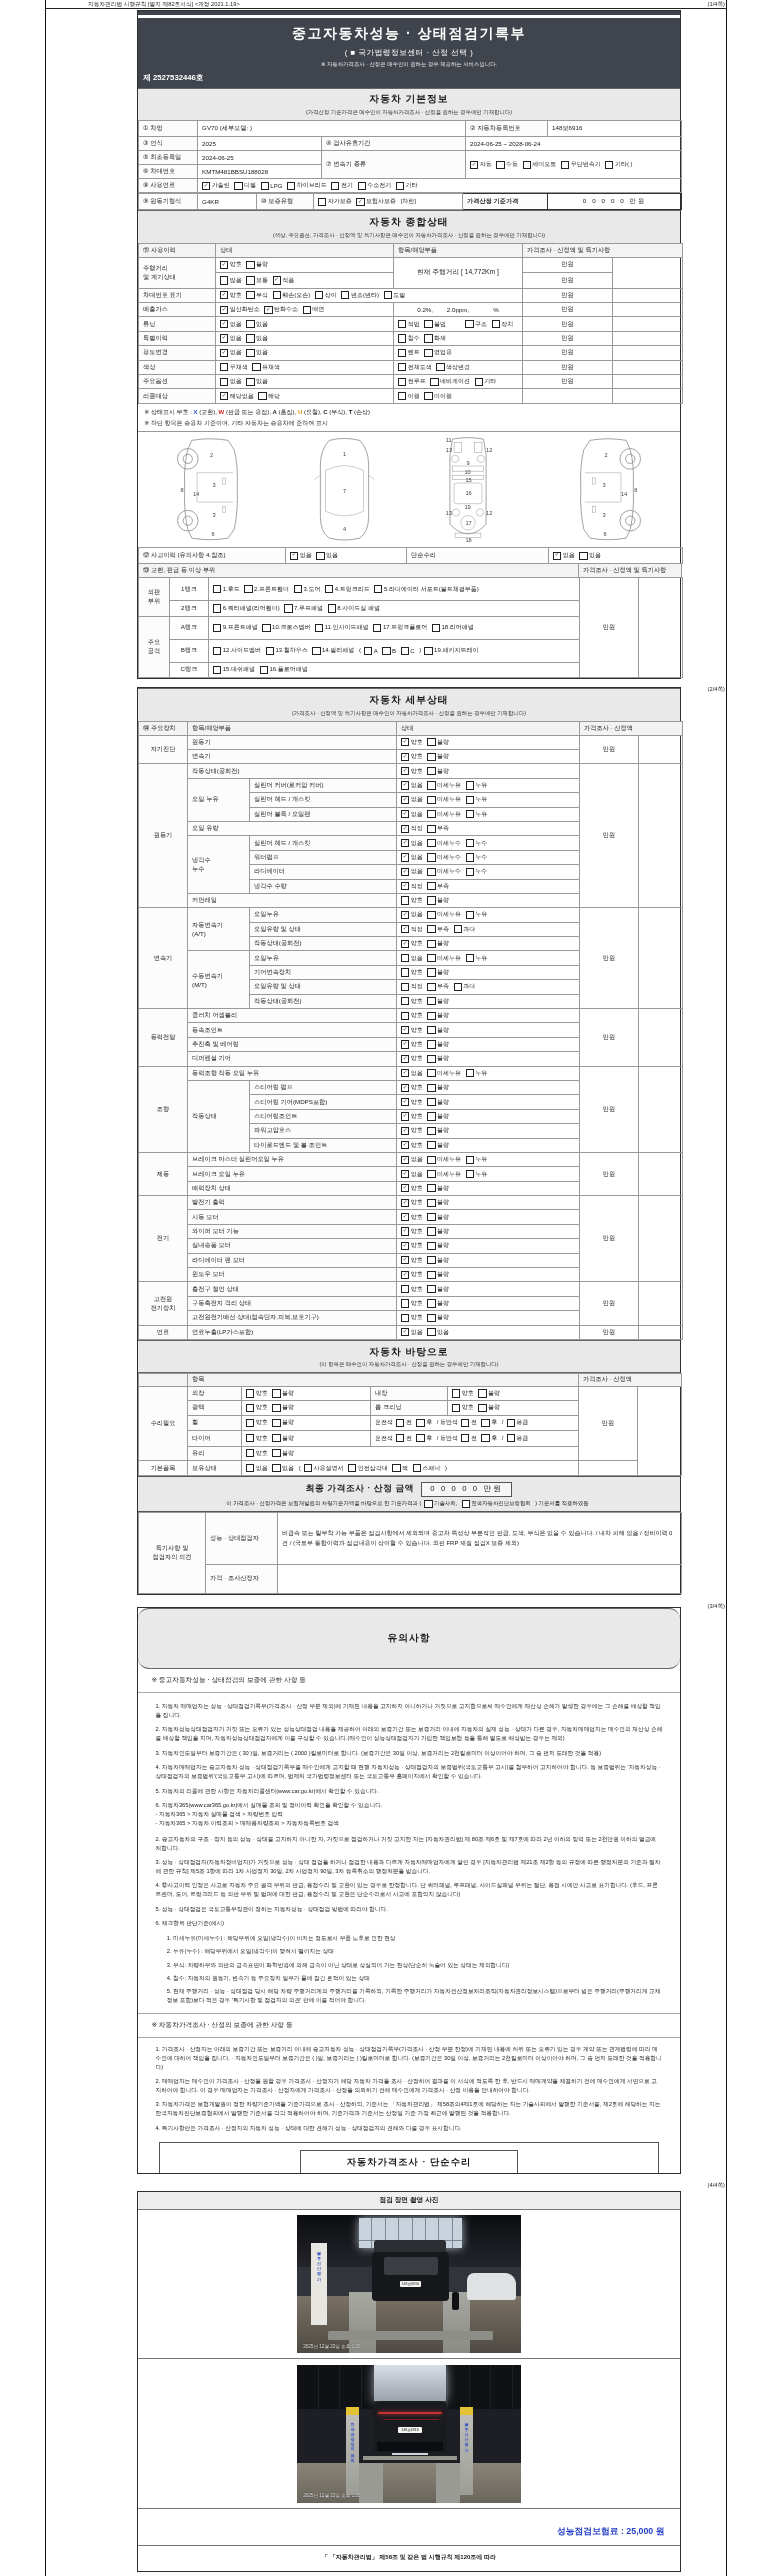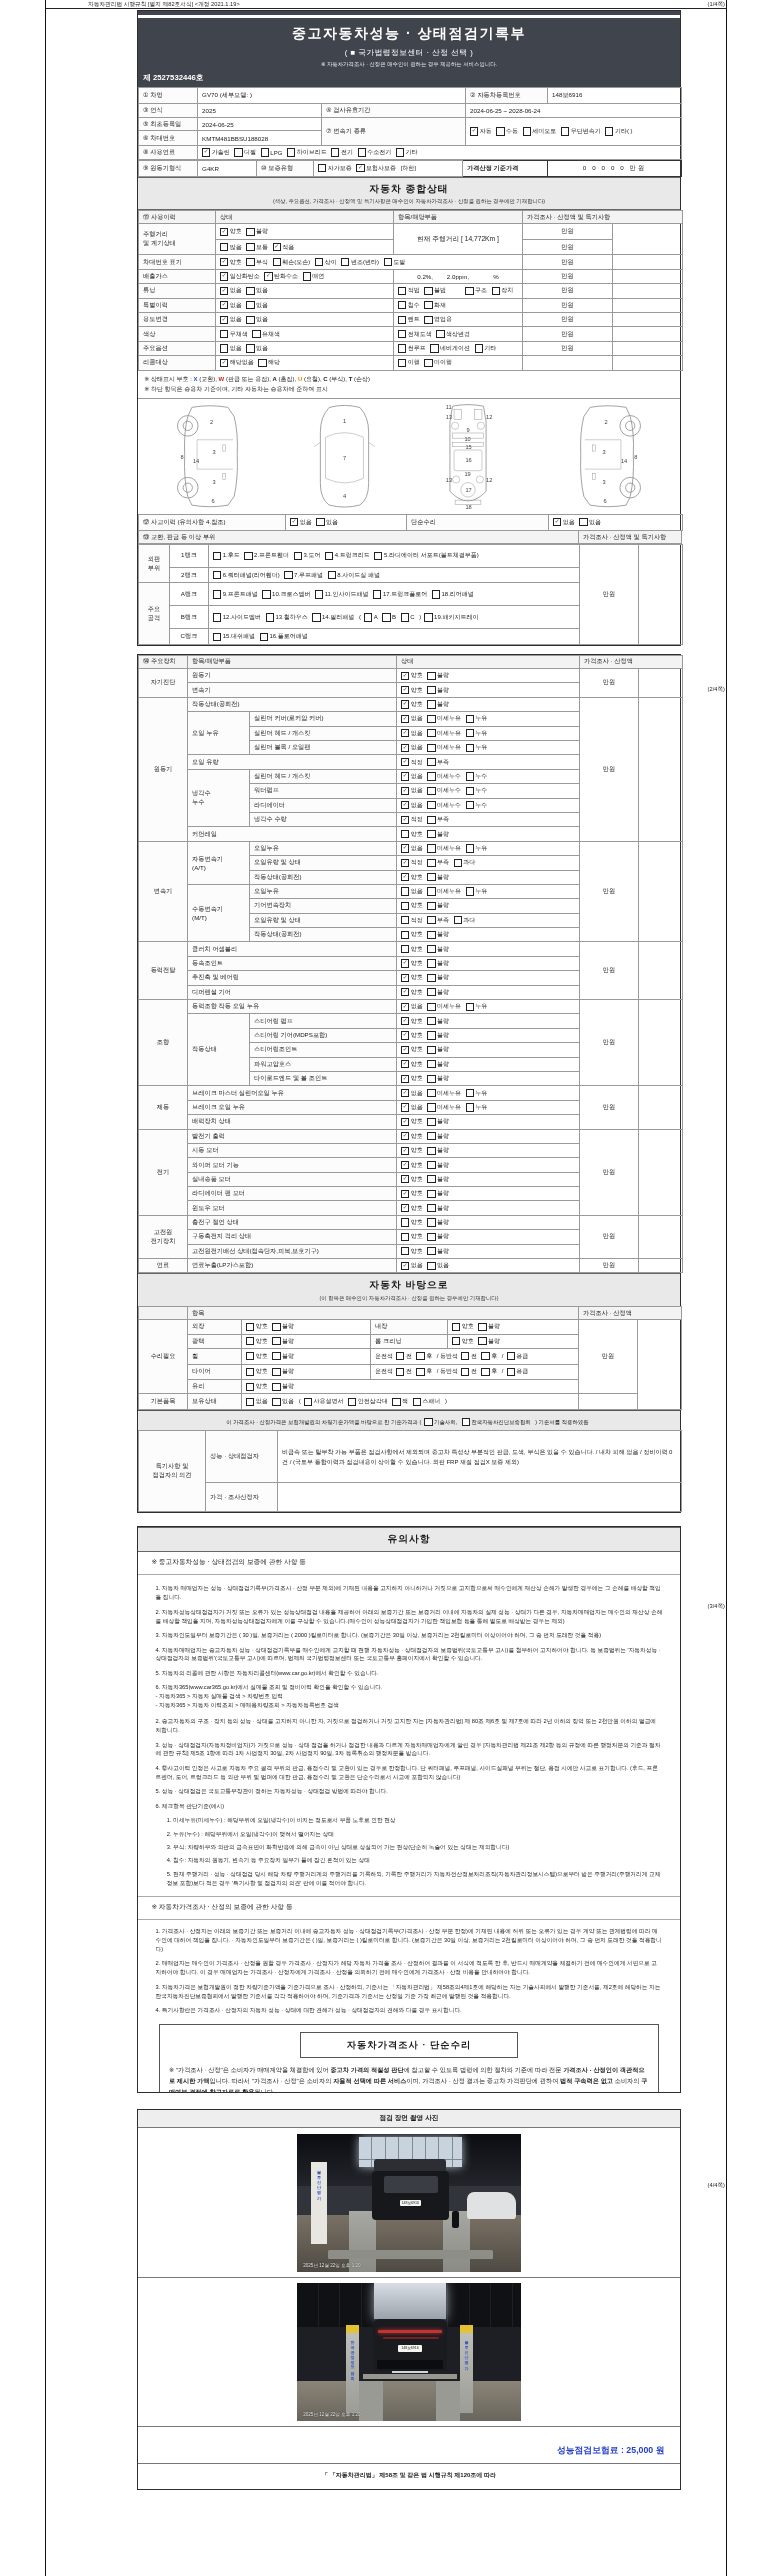--- a/index.html
+++ b/index.html
@@ -106,20 +106,24 @@
 
       <div class="doc-header">
         <div class="dh-cap"></div>
         <div class="dh-stripe"></div>
         <div class="dh-title">중고자동차성능 · 상태점검기록부</div>
         <div class="dh-sub">( ■ 국가법령정보센터 · 산정 선택 )</div>
         <div class="dh-note">※ 자동차가격조사 · 산정은 매수인이 원하는 경우 제공하는 서비스입니다.</div>
         <div class="dh-docno">제 2527532446호</div>
       </div>
 
+      <div class="band">
+        <div class="band-title">자동차 기본정보</div>
+        <div class="band-sub">(가격산정 기준가격은 매수인이 자동차가격조사 · 산정을 원하는 경우에만 기재합니다)</div>
+      </div>
 
       <table class="tbl">
         <colgroup>
             <col style="width:59px">
             <col style="width:124px">
             <col style="width:144px">
             <col style="width:82px">
             <col style="width:134px">
           </colgroup>
         <tbody>
@@ -652,20 +656,24 @@
                 </span><span class="ck">
                   <span class="ckbox"></span>
                   <span class="cklbl">16.플로어패널</span>
                 </span></td>
         </tr>
       </tbody>
         </table>
     </div>
 
     <div class="box" style="margin-top:8.2px;">
+      <div class="band">
+        <div class="band-title">자동차 세부상태</div>
+        <div class="band-sub">(가격조사 · 산정액 및 특기사항은 매수인이 자동차가격조사 · 산정을 원하는 경우에만 기재합니다)</div>
+      </div>
 
       <table class="tbl">
         <colgroup>
             <col style="width:49px">
             <col style="width:62px">
             <col style="width:147px">
             <col style="width:183px">
             <col style="width:59px">
             <col style="width:44px">
           </colgroup>
@@ -1319,20 +1327,24 @@
                 </span><span class="ck">
                   <span class="ckbox"></span>
                   <span class="cklbl">스패너</span>
                 </span><span class="segtext">)</span></td>
           <td class="price"></td>
         </tr>
       </tbody>
         </table>
 
       <div class="final-band">
+        <div class="fp-line">
+          <span class="fp-label">최종 가격조사 · 산정 금액</span>
+          <span class="fp-value"><span>0 0 0 0 0</span> <span>만원</span></span>
+        </div>
         <div class="fp-note"><span class="segtext">이 가격조사 · 산정가격은 보험개발원의 차량기준가액을 바탕으로 한 기준가격과 (</span><span class="ck">
               <span class="ckbox"></span>
               <span class="cklbl">기술사회,</span>
             </span><span class="ck">
               <span class="ckbox"></span>
               <span class="cklbl">한국자동차진단보증협회</span>
             </span><span class="segtext">) 기준서를 적용하였음</span></div>
       </div>
 
       <table class="tbl">
@@ -1350,21 +1362,21 @@
         </tr>
         <tr style="height:29px">
           <td class="lab">가격 · 조사산정자</td>
           <td></td>
         </tr>
       </tbody>
         </table>
     </div>
 
     <div class="box" style="margin-top:12.4px;height:567px;overflow:hidden;">
-      <div class="band" style="padding:5px 0;">
+      <div class="band" style="padding:23px 0;border-radius:11px;">
         <div class="band-title">유의사항</div>
       </div>
       <div class="nsub">※ 중고자동차성능 · 상태점검의 보증에 관한 사항 등</div>
       <div class="notice-body">
         <div class="nlist">
             <div class="nitem">1.  자동차 매매업자는 성능 · 상태점검기록부(가격조사 · 산정 부분 제외)에 기재된 내용을 고지하지 아니하거나 거짓으로 고지함으로써 매수인에게 재산상 손해가 발생한 경우에는 그 손해를 배상할 책임을 집니다.</div>
             <div class="nitem">2.  자동차성능상태점검자가 거짓 또는 오류가 있는 성능상태점검 내용을 제공하여 아래의 보증기간 또는 보증거리 이내에 자동차의 실제 성능 · 상태가 다른 경우, 자동차매매업자는 매수인의 재산상 손해를 배상할 책임을 지며, 자동차성능상태점검자에게 이를 구상할 수 있습니다.(매수인이 성능상태점검자가 가입한 책임보험 등을 통해 별도로 배상받는 경우는 제외)</div>
             <div class="nitem">3.  자동차인도일부터 보증기간은 ( 30 )일, 보증거리는 ( 2000 )킬로미터로 합니다. (보증기간은 30일 이상, 보증거리는 2천킬로미터 이상이어야 하며, 그 중 먼저 도래한 것을 적용)</div>
             <div class="nitem">4.  자동차매매업자는 중고자동차 성능 · 상태점검기록부를 매수인에게 고지할 때 현행 자동차성능 · 상태점검자의 보증범위(국토교통부 고시)를 첨부하여 고지하여야 합니다. 동 보증범위는 '자동차성능 · 상태점검자의 보증범위'(국토교통부 고시)에 따르며, 법제처 국가법령정보센터 또는 국토교통부 홈페이지에서 확인할 수 있습니다.</div>
             <div class="nitem">5.  자동차의 리콜에 관한 사항은 자동차리콜센터(www.car.go.kr)에서 확인할 수 있습니다.</div>

